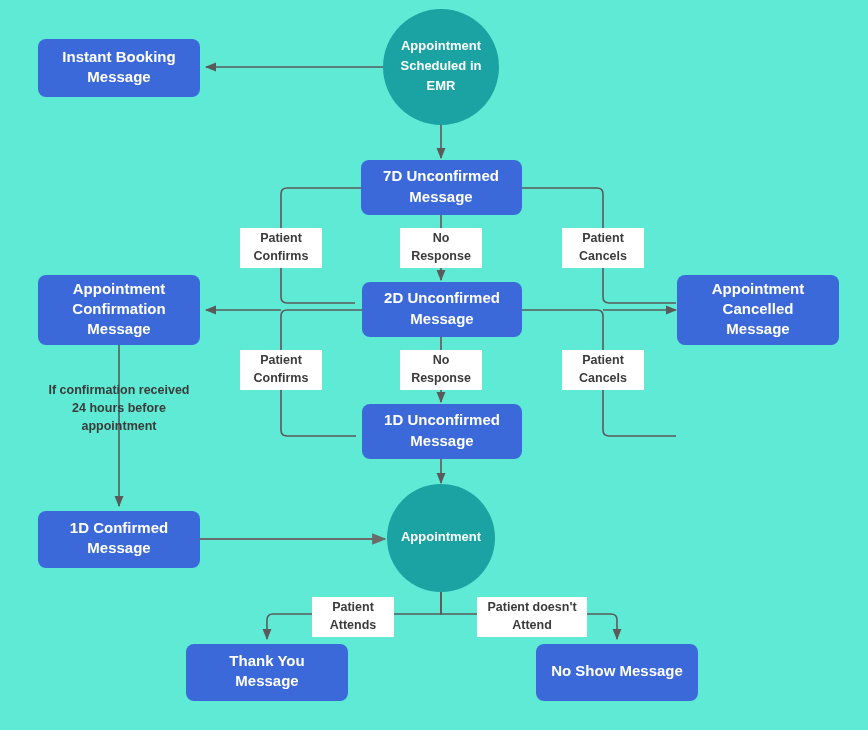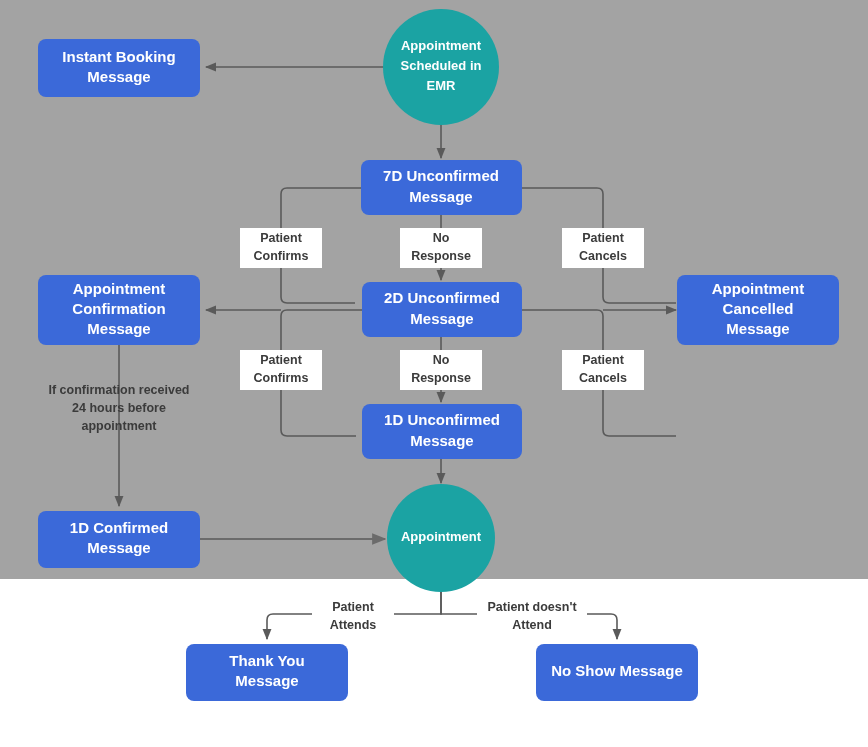--- a/index.html
+++ b/index.html
@@ -9,22 +9,22 @@
   }
   body {
     width: 868px;
     height: 747px;
     font-family: "Liberation Sans", sans-serif;
     overflow: hidden;
   }
   #diagram-root {
     position: relative;
     width: 868px;
-    height: 579px;
-    background: #a3a3a3;
+    height: 730px;
+    background: #5eead4;
   }
   svg.flow {
     position: absolute;
     top: 0;
     left: 0;
     width: 868px;
     height: 747px;
   }
   .node-rect {
     rx: 8;

